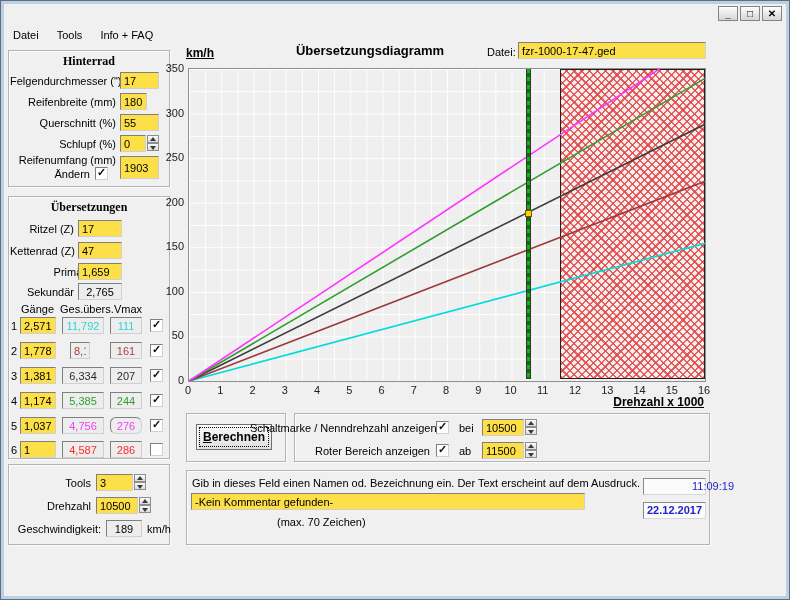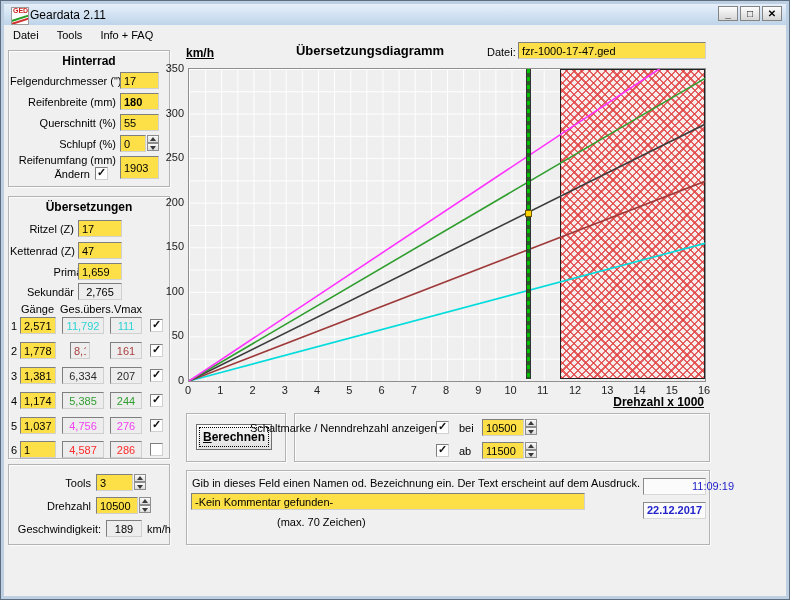--- a/index.html
+++ b/index.html
@@ -9,21 +9,21 @@
   .titlebar{position:absolute;left:4px;top:4px;width:782px;height:21px;background:linear-gradient(#e7f0fa,#bed4ea);}
   .title-text{position:absolute;left:26px;top:4px;font-size:12px;}
   .appicon{position:absolute;left:7px;top:3px;width:16px;height:16px;background:#fff;border:1px solid #9a9a9a;overflow:hidden;}
   .appicon .ged{position:absolute;left:1px;top:-1px;font-size:7px;font-weight:bold;color:#cc2222;}
   .appicon .l1{position:absolute;left:-2px;top:9px;width:22px;height:2px;background:#2aa02a;transform:rotate(-18deg);}
   .appicon .l2{position:absolute;left:-2px;top:12px;width:22px;height:2px;background:#d03030;transform:rotate(-18deg);}
   .winbtn{position:absolute;top:6px;width:20px;height:15px;background:linear-gradient(#fdfdfd,#d6d6d6);border:1px solid #848484;text-align:center;line-height:13px;font-size:10px;font-weight:bold;box-sizing:border-box;cursor:default;}
   .menubar{position:absolute;left:4px;top:25px;width:782px;height:19px;background:#f0f0f0;display:flex;align-items:center;}
   .menu-item{padding:2px 9px;font-size:11px;}
   .gbox{position:absolute;border:1px solid #b3b3b3;box-shadow:inset 1px 1px 0 #fcfcfc,1px 1px 0 #fcfcfc;background:#f0f0f0;box-sizing:border-box;}
-  .gtitle{position:absolute;width:100%;text-align:center;font-weight:bold;font-size:12px;}
+  .gtitle{position:absolute;width:100%;text-align:center;font-weight:bold;font-size:12px;font-family:Liberation Serif, serif;}
   .lab{position:absolute;white-space:nowrap;}
   .lab.r{text-align:right;}
   .tf{position:absolute;box-sizing:border-box;height:17px;border:1px solid;border-color:#7f7f7f #d0d0d0 #d0d0d0 #7f7f7f;background:#fde047;font-family:"Liberation Sans",sans-serif;font-size:11px;padding:0 3px;color:#000;}
   .tf.ro{background:#ededed;text-align:center;}
   .cb{position:absolute;width:13px;height:13px;background:#fff;border:1px solid;border-color:#7f7f7f #d0d0d0 #d0d0d0 #7f7f7f;box-sizing:border-box;}
   .cb.on::after{content:"\2713";position:absolute;left:1px;top:-2px;font-size:11px;font-weight:bold;color:#111;}
   .spin{position:absolute;width:12px;height:17px;}
   .spin .su,.spin .sd{position:absolute;left:0;width:12px;height:8px;background:linear-gradient(#fafafa,#dcdcdc);border:1px solid #8e8e8e;box-sizing:border-box;}
   .spin .su{top:0;} .spin .sd{top:8px;}
   .spin .su::after{content:"";position:absolute;left:2px;top:1px;border:3px solid transparent;border-bottom:4px solid #3a3a3a;border-top:none;}
@@ -41,45 +41,37 @@
   .tick{position:absolute;font-size:11px;color:#222;}
   .btn{position:absolute;background:linear-gradient(#fafafa,#dfdfdf);border:1px solid #6f6f6f;box-shadow:inset 1px 1px 0 #ffffff;font-weight:bold;font-size:12px;text-align:center;box-sizing:border-box;outline:1px dotted #000;outline-offset:-4px;cursor:default;}
   .clockbox{position:absolute;width:63px;height:17px;border:1px solid;border-color:#8a8a8a #d8d8d8 #d8d8d8 #8a8a8a;background:#fbfbfb;color:#2222cc;text-align:center;line-height:15px;font-size:11px;box-sizing:border-box;}
   svg.lines{position:absolute;left:0;top:0;}
 </style>
 </head>
 <body>
 
 <div class="window">
 
-  <div class="titlebar">
-    <span class="appicon">
-      <span class="ged">GED</span>
-        <span class="l1"></span>
-        <span class="l2"></span>
-    </span>
-    <span class="title-text">Geardata 2.11</span>
-  </div>
   <div class="winbtn" style="left:718px;">_</div>
   <div class="winbtn" style="left:740px;">□</div>
   <div class="winbtn" style="left:762px;">✕</div>
 
   <div class="menubar">
       <div class="menu-item">Datei</div>
       <div class="menu-item">Tools</div>
       <div class="menu-item">Info + FAQ</div>
     </div>
 
   <div class="gbox" style="left:8px;top:50px;width:162px;height:137px;">
     <div class="gtitle" style="top:3px;">Hinterrad</div>
   </div>
   <div class="lab r" style="left:10px;top:75px;width:106px;">Felgendurchmesser (")</div>
   <input class="tf" style="left: 120px; top: 72px; width: 39px;" value="17">
   <div class="lab r" style="left:10px;top:96px;width:106px;">Reifenbreite (mm)</div>
-  <input class="tf" style="left: 120px; top: 93px; width: 39px; font-weight: bold;" value="180">
+  <input class="tf" style="left: 120px; top: 93px; width: 27px;" value="180">
   <div class="lab r" style="left:10px;top:117px;width:106px;">Querschnitt (%)</div>
   <input class="tf" style="left: 120px; top: 114px; width: 39px;" value="55">
   <div class="lab r" style="left:10px;top:138px;width:106px;">Schlupf (%)</div>
   <input class="tf" style="left: 120px; top: 135px; width: 26px;" value="0">
   <div class="spin" style="left:147px;top:135px;">
       <span class="su"></span>
       <span class="sd"></span>
     </div>
   <div class="lab r" style="left:10px;top:154px;width:106px;">Reifenumfang (mm)</div>
   <div class="lab r" style="left:10px;top:168px;width:80px;">Ändern</div>
@@ -127,21 +119,21 @@
         <div class="lab" style="left:11px;top:395px;">4</div>
         <input class="tf" style="left: 20px; top: 392px; width: 36px;" value="1,174">
         <input class="tf ro" style="left: 62px; top: 392px; width: 42px; color: rgb(47, 158, 47);" readonly="" value="5,385">
         <input class="tf ro" style="left: 110px; top: 392px; width: 32px; color: rgb(47, 158, 47);" readonly="" value="244">
         <span class="cb on" style="left:150px;top:394px;"></span>
       </div>
       <div>
         <div class="lab" style="left:11px;top:420px;">5</div>
         <input class="tf" style="left: 20px; top: 417px; width: 36px;" value="1,037">
         <input class="tf ro" style="left: 62px; top: 417px; width: 42px; color: rgb(242, 65, 242);" readonly="" value="4,756">
-        <input class="tf ro" style="left: 110px; top: 417px; width: 32px; color: rgb(242, 65, 242);" readonly="" value="276">
+        <input class="tf ro" style="left: 110px; top: 417px; width: 32px; color: rgb(242, 65, 242); border-radius: 6px;" readonly="" value="276">
         <span class="cb on" style="left:150px;top:419px;"></span>
       </div>
       <div>
         <div class="lab" style="left:11px;top:444px;">6</div>
         <input class="tf" style="left: 20px; top: 441px; width: 36px;" value="1">
         <input class="tf ro" style="left: 62px; top: 441px; width: 42px; color: rgb(255, 42, 42);" readonly="" value="4,587">
         <input class="tf ro" style="left: 110px; top: 441px; width: 32px; color: rgb(255, 42, 42);" readonly="" value="286">
         <span class="cb" style="left:150px;top:443px;"></span>
       </div>
     </div>
@@ -216,20 +208,21 @@
 
   <div class="gbox" style="left:294px;top:413px;width:416px;height:49px;"></div>
   <div class="lab r" style="left:250px;top:422px;width:180px;">Schaltmarke / Nenndrehzahl anzeigen</div>
   <span class="cb on" style="left:436px;top:421px;"></span>
   <div class="lab" style="left:459px;top:422px;">bei</div>
   <input class="tf" style="left: 482px; top: 419px; width: 42px;" value="10500">
   <div class="spin" style="left:525px;top:419px;">
       <span class="su"></span>
       <span class="sd"></span>
     </div>
+  <div class="lab r" style="left:250px;top:445px;width:180px;">Roter Bereich anzeigen</div>
   <span class="cb on" style="left:436px;top:444px;"></span>
   <div class="lab" style="left:459px;top:445px;">ab</div>
   <input class="tf" style="left: 482px; top: 442px; width: 42px;" value="11500">
   <div class="spin" style="left:525px;top:442px;">
       <span class="su"></span>
       <span class="sd"></span>
     </div>
 
   <div class="gbox" style="left:186px;top:470px;width:524px;height:75px;"></div>
   <div class="lab" style="left:192px;top:477px;">Gib in dieses Feld einen Namen od. Bezeichnung ein. Der Text erscheint auf dem Ausdruck.</div>

